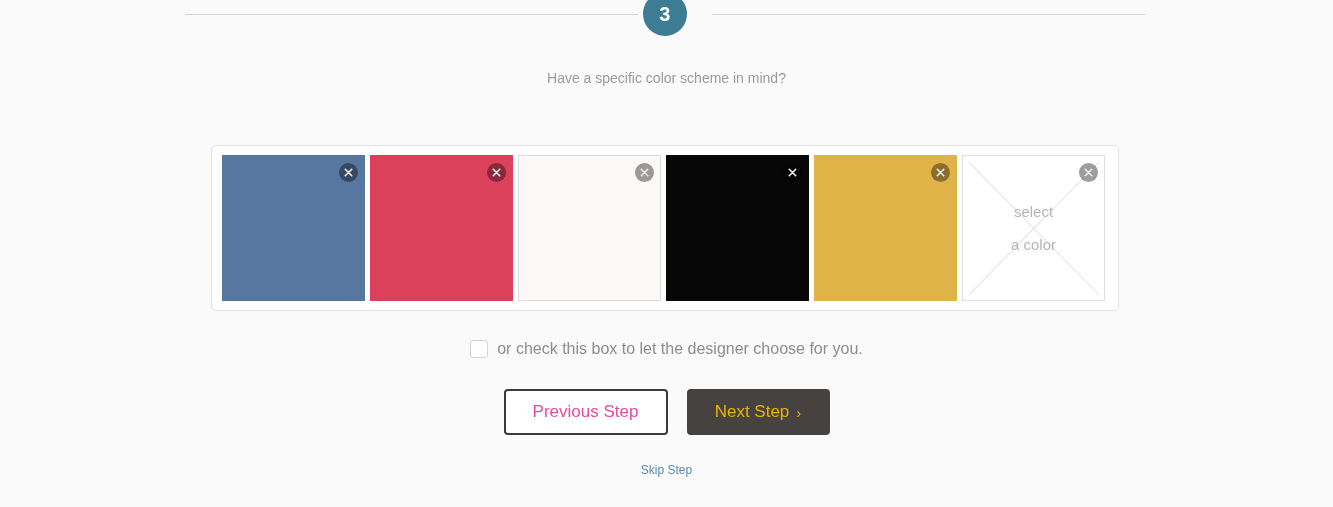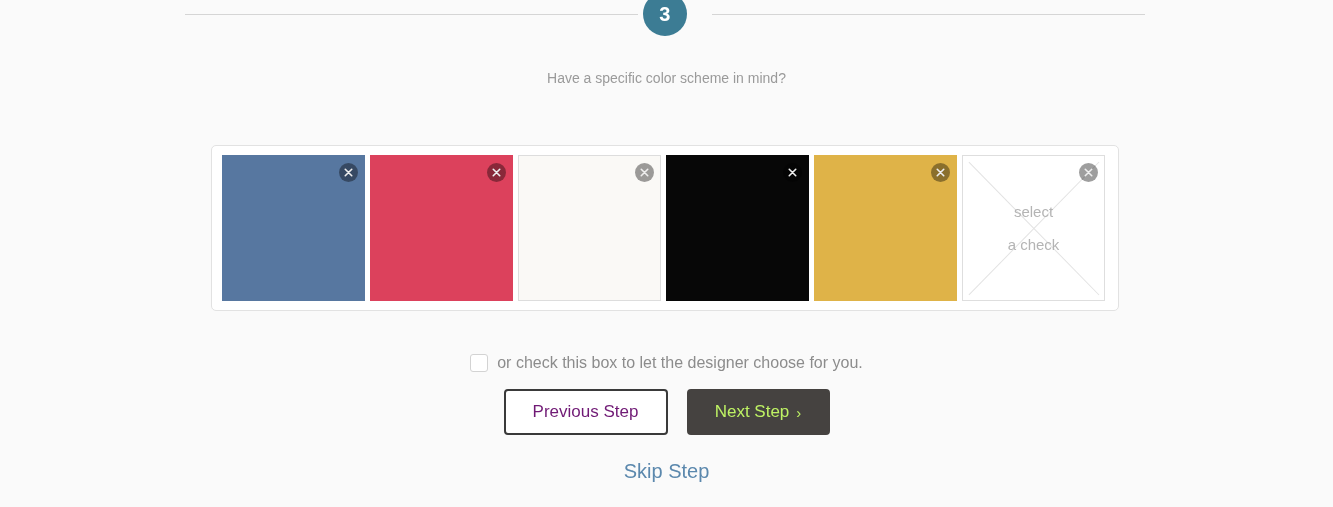--- a/index.html
+++ b/index.html
@@ -140,21 +140,21 @@
     display: flex;
     align-items: center;
     justify-content: center;
     cursor: pointer;
   }
   .remove-icon svg { display: block; }
 
   
   .check-row {
     position: absolute;
-    top: 354px;
+    top: 340px;
     left: 0;
     width: 1333px;
     display: flex;
     align-items: center;
     justify-content: center;
   }
   .check-box {
     width: 18px;
     height: 18px;
     border: 1px solid #d3d3d3;
@@ -186,46 +186,46 @@
     display: flex;
     align-items: center;
     justify-content: center;
     font-size: 17px;
     cursor: pointer;
   }
   .btn-prev {
     width: 164px;
     background: #ffffff;
     border: 2px solid #3a3a3a;
-    color: #701a75;
+    color: #ec4899;
     margin-right: 19px;
   }
   .btn-next {
     width: 143px;
     background: #454240;
     border: 2px solid #454240;
-    color: #bef264;
+    color: #eab308;
   }
   .btn-next .chev {
     margin-left: 7px;
     font-size: 15px;
     line-height: 1;
   }
 
   
   .skip-row {
     position: absolute;
     top: 460px;
     left: 0;
     width: 1333px;
     text-align: center;
   }
   .skip-link {
     color: #5b88ad;
-    font-size: 20px;
+    font-size: 12px;
     text-decoration: none;
     cursor: pointer;
   }
 </style>
 </head>
 <body>
 
 <div class="step-header">
   <div class="step-rule left"></div>
   <div class="step-rule right"></div>
@@ -278,21 +278,21 @@
       </div>
     </div>
     <div class="swatch empty">
       <div class="fill" style="background: rgb(255, 255, 255);"></div>
       <div class="cross">
         <i class="a"></i>
         <i class="b"></i>
       </div>
       <div class="placeholder-text">
         <span>select</span>
-        <span>a check</span>
+        <span>a color</span>
       </div>
       <div class="remove-icon">
         <svg width="9" height="9" viewBox="0 0 10 10" aria-hidden="true">
           <path d="M1.4 1.4 L8.6 8.6 M8.6 1.4 L1.4 8.6" stroke="#eeeeee" stroke-width="1.8" stroke-linecap="round"></path>
         </svg>
       </div>
     </div>
   </div>
 
 <div class="check-row">

